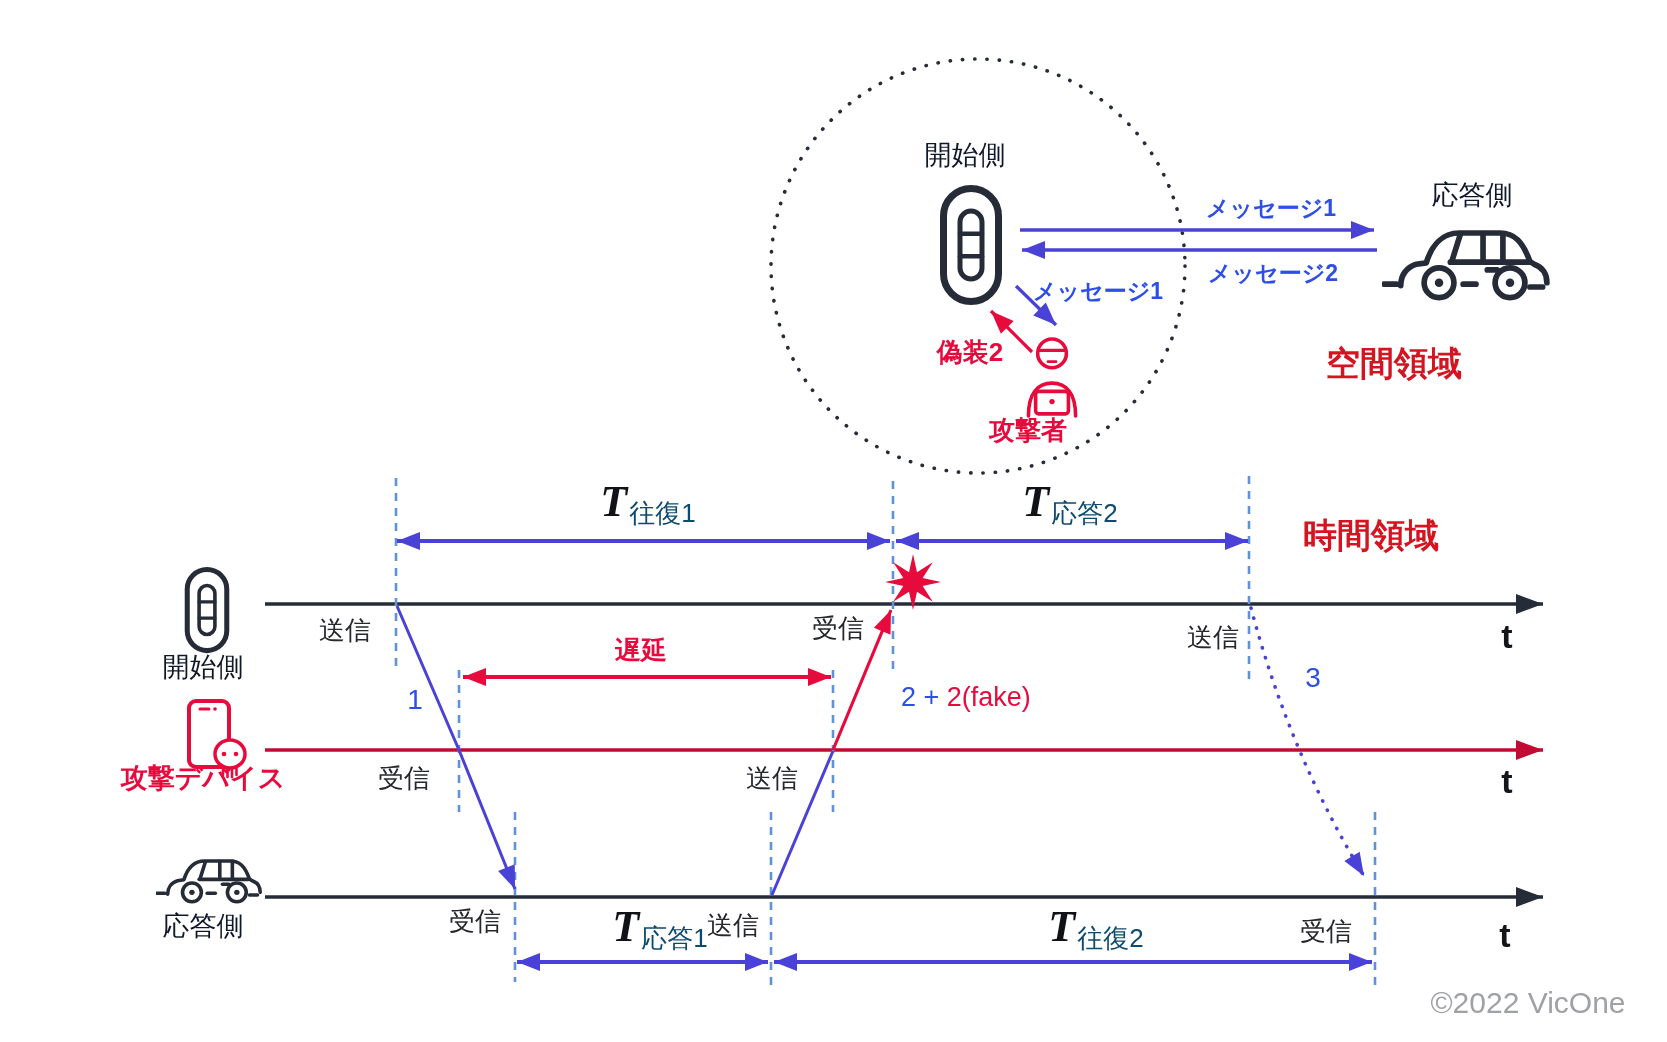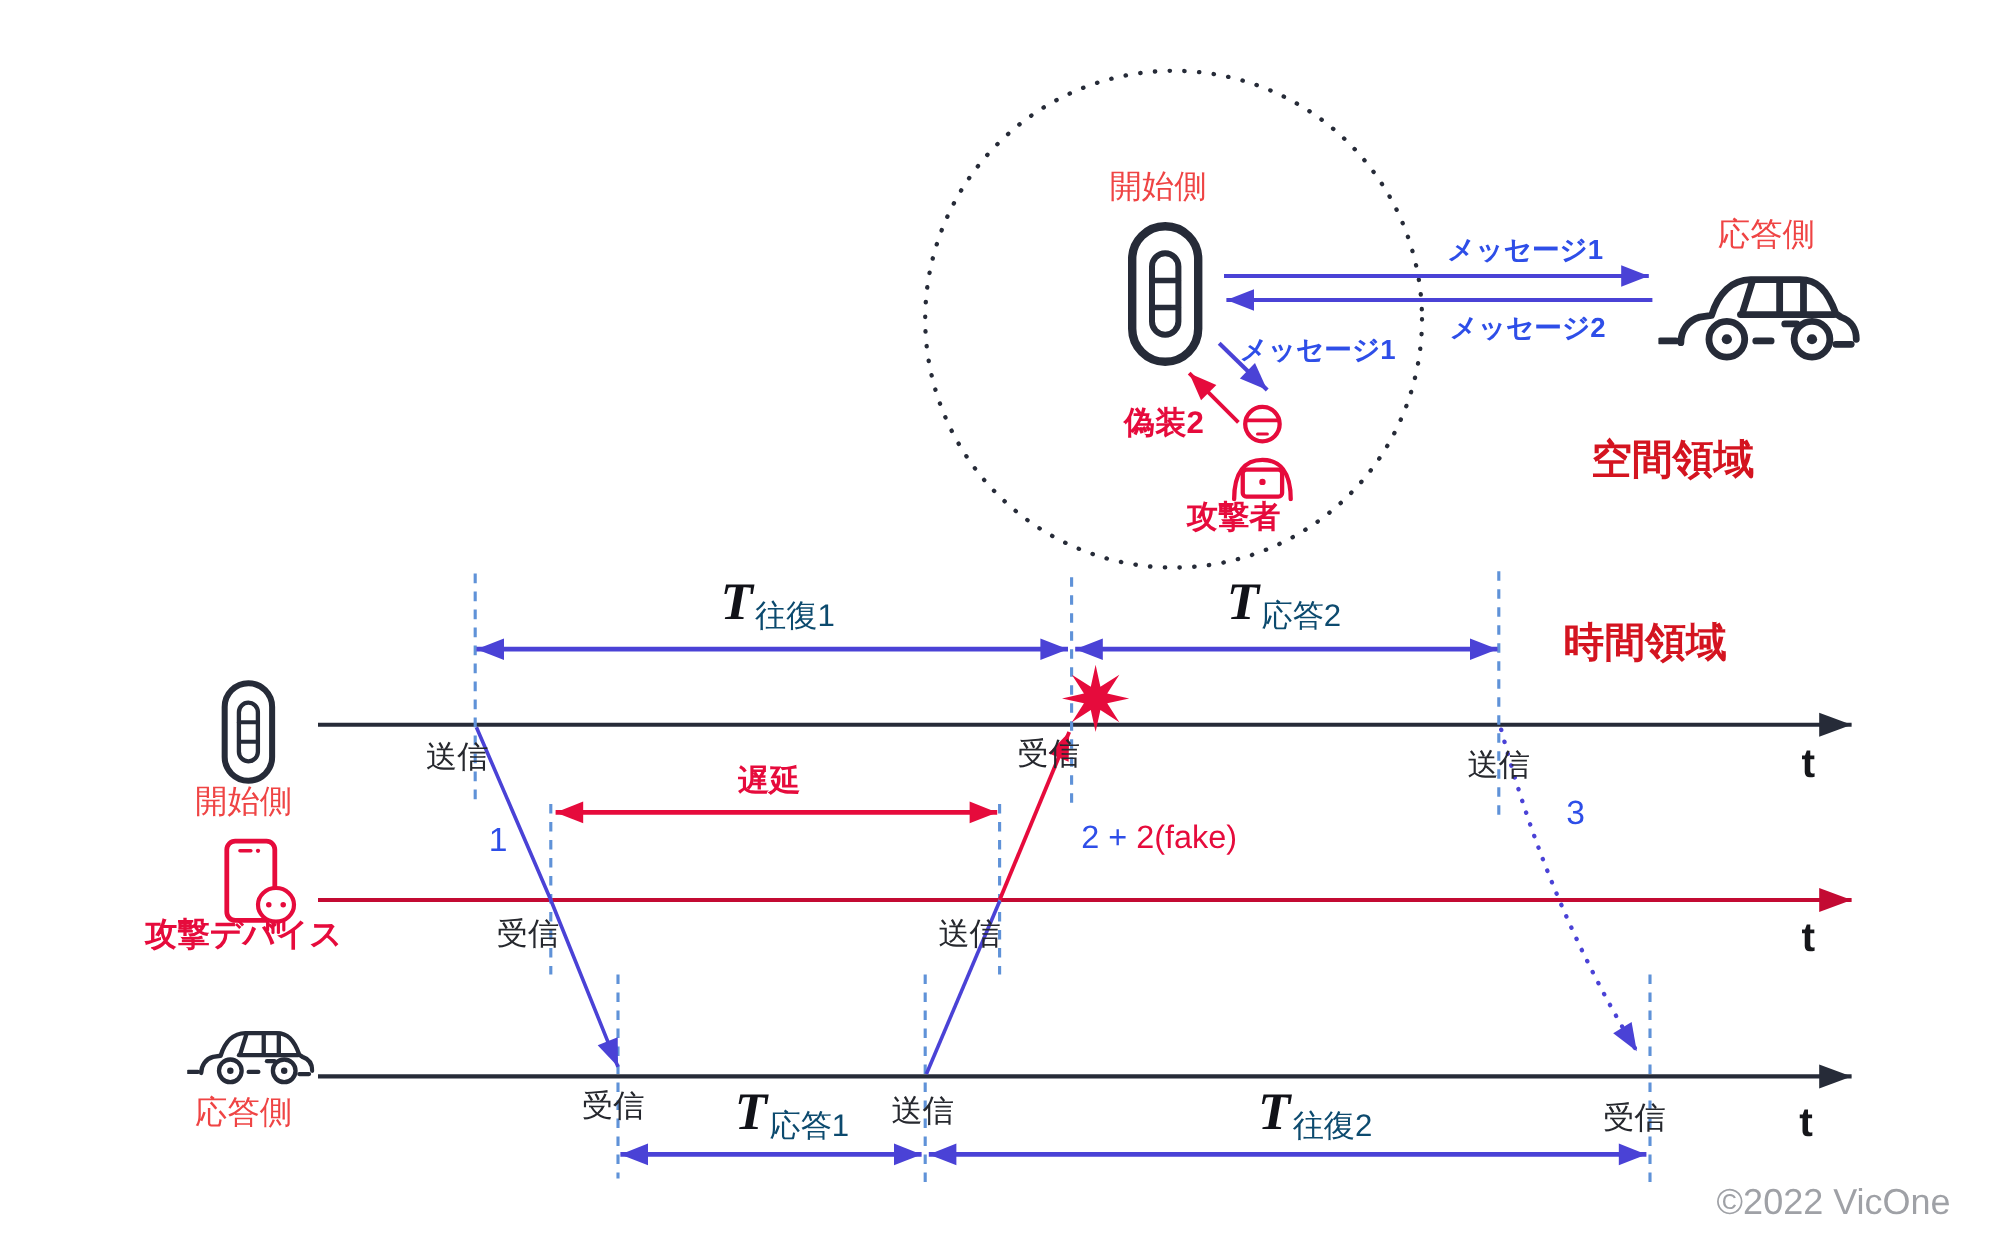--- a/index.html
+++ b/index.html
@@ -28,22 +28,22 @@
   .fill-red{fill:var(--crimson);stroke:none;}
   .fill-white{fill:#ffffff;}
   .mk-blue{fill:var(--arrow-blue);}
   .mk-red{fill:var(--crimson);}
   .mk-ink{fill:var(--ink);}
   .mk-redline{fill:var(--red-line);}
   .star{fill:var(--crimson);stroke:none;}
 
   
   .lbl{position:absolute;transform:translate(-50%,-50%);white-space:nowrap;line-height:1.15;}
-  .jp{font-size:26px;font-weight:500;color:#26282e;margin-left:36px;}
-  .jp-lg{font-size:27px;font-weight:500;color:#ef4444;}
+  .jp{font-size:26px;font-weight:500;color:#26282e;}
+  .jp-lg{font-size:27px;font-weight:500;color:#0f172a;}
   .red-md{font-size:26px;font-weight:600;color:var(--crimson);}
   .red-bold{font-size:27px;font-weight:700;color:var(--crimson);}
   .domain{font-size:34px;font-weight:600;color:var(--domain-red);}
   .msgtxt{font-size:23px;font-weight:600;color:var(--text-blue);}
   .num{font-size:28px;font-weight:500;color:var(--text-blue);}
   .taxis{font-size:34px;font-weight:700;color:#15161a;}
   .tlabel{display:inline-flex;align-items:baseline;}
   .tmain{font-family:"Liberation Serif", serif;font-style:italic;font-weight:700;font-size:44px;color:#111218;}
   .tsub{font-size:26px;font-weight:500;color:#0c4a6e;margin-left:2px;position:relative;top:6px;}
   .mixed{font-size:27px;font-weight:500;margin-left:24px;}
@@ -165,21 +165,21 @@
     <polygon class="star" points="913,554 917,572.3 932.8,562.2 922.7,578 941,582 922.7,586 932.8,601.8 917,591.7 913,610 909,591.7 893.2,601.8 903.3,586 885,582 903.3,578 893.2,562.2 909,572.3"></polygon>
   </svg>
 
   <div class="lbl jp-lg" style="left:965px;top:156px">開始側</div>
   <div class="lbl jp-lg" style="left:1472px;top:196px">応答側</div>
   <div class="lbl msgtxt" style="left:1271px;top:208px">メッセージ1</div>
   <div class="lbl msgtxt" style="left:1273px;top:273px">メッセージ2</div>
   <div class="lbl msgtxt" style="left:1098px;top:291px">メッセージ1</div>
   <div class="lbl red-md" style="left:970px;top:353px">偽装2</div>
   <div class="lbl red-md" style="left:1028px;top:431px">攻撃者</div>
-  <div class="lbl domain" style="left:1394px;top:384px">空間領域</div>
+  <div class="lbl domain" style="left:1394px;top:364px">空間領域</div>
 
   <div class="lbl domain" style="left:1371px;top:536px">時間領域</div>
 
   <div class="lbl jp-lg" style="left:203px;top:668px">開始側</div>
   <div class="lbl red-bold" style="left:203px;top:779px">攻撃デバイス</div>
   <div class="lbl jp-lg" style="left:203px;top:927px">応答側</div>
 
   <div class="lbl taxis" style="left:1507px;top:637px">t</div>
   <div class="lbl taxis" style="left:1507px;top:782px">t</div>
   <div class="lbl taxis" style="left:1505px;top:936px">t</div>

